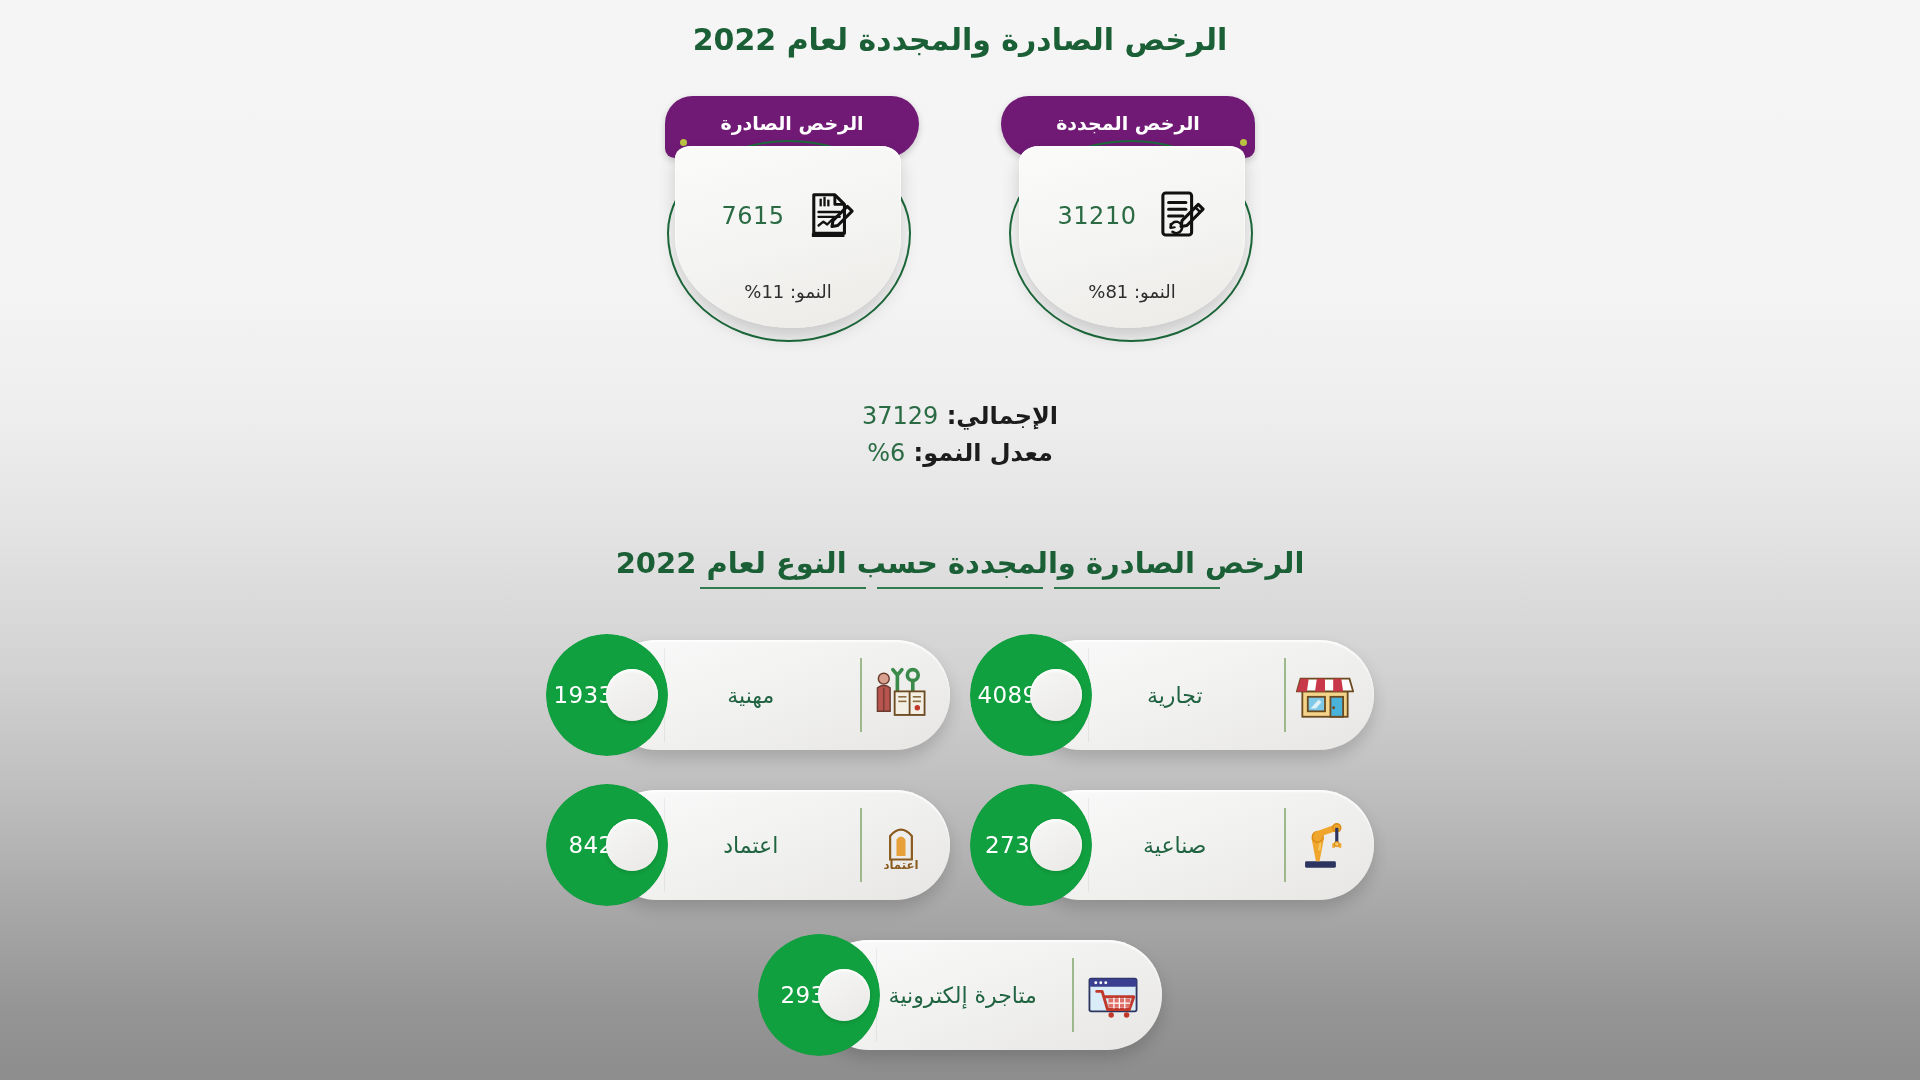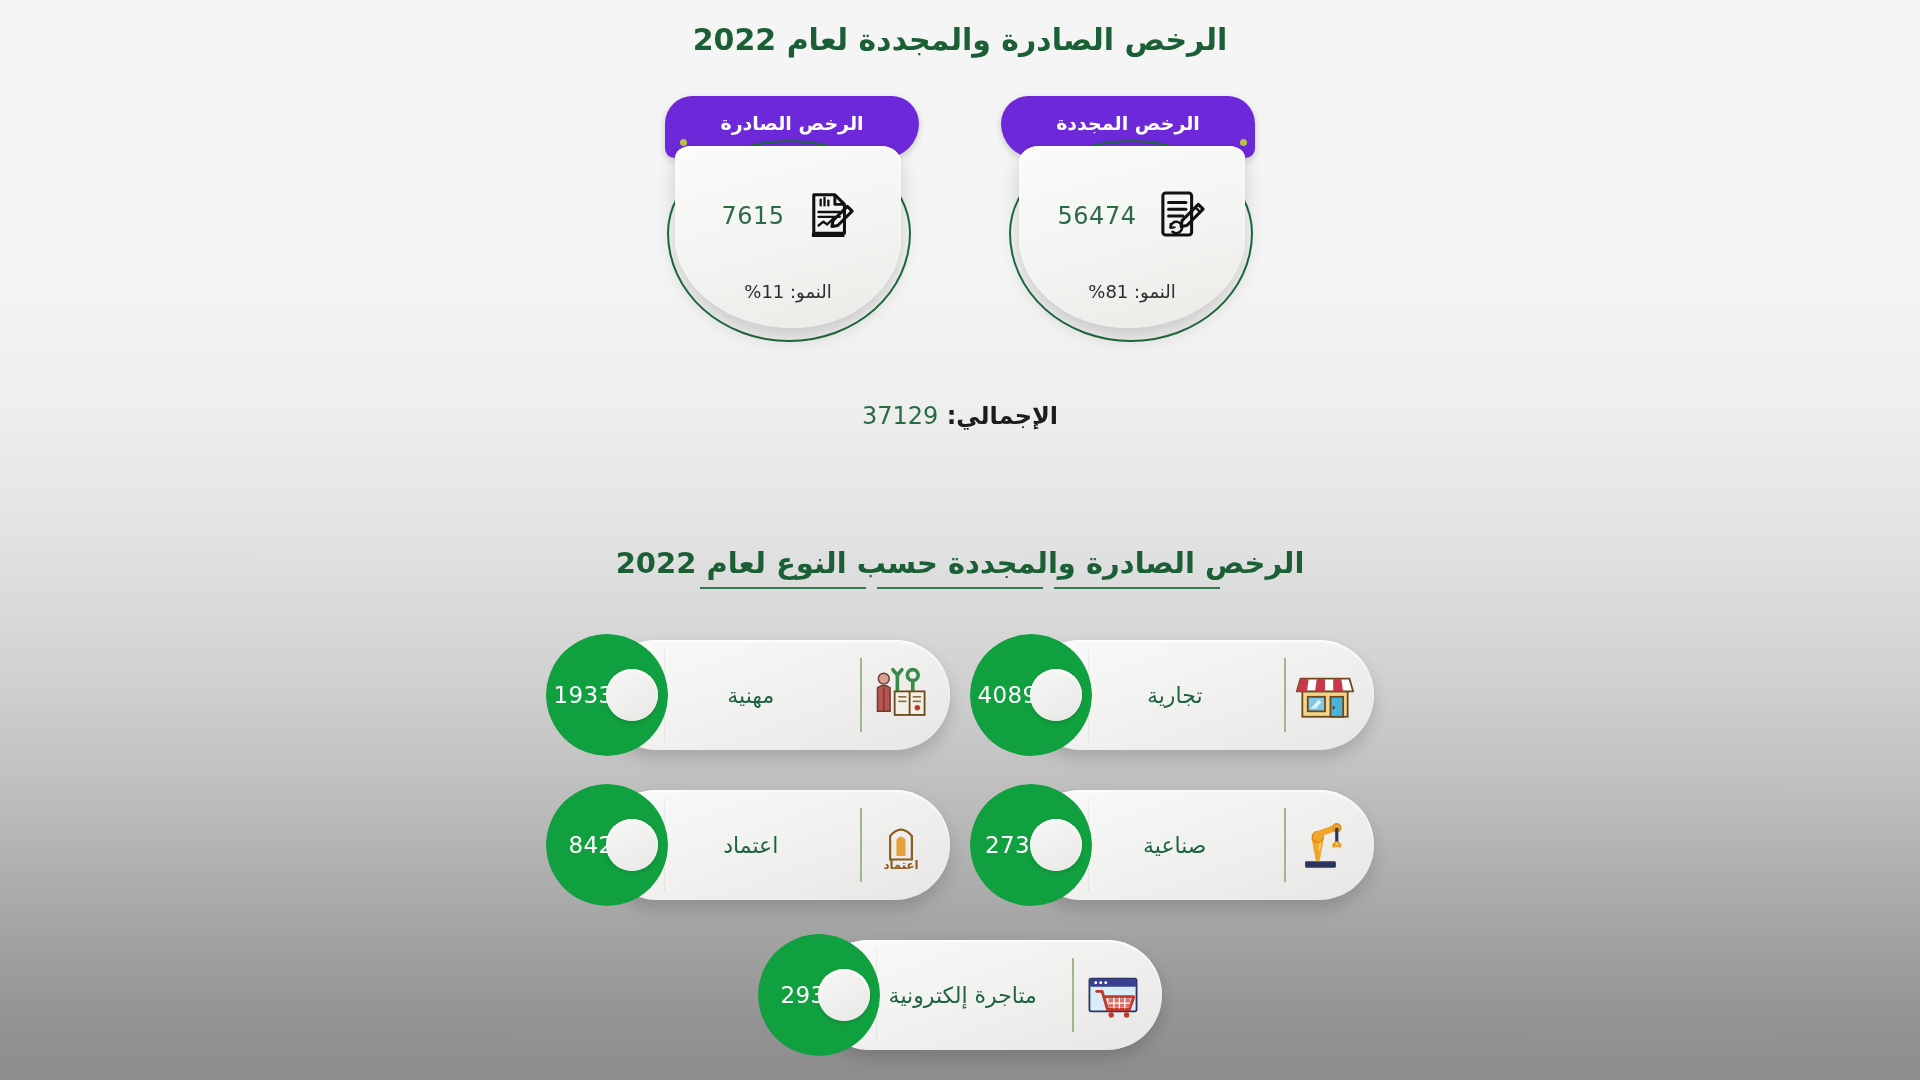--- a/index.html
+++ b/index.html
@@ -89,21 +89,21 @@
     width: 262px;
     height: 252px;
   }
 
   
   .kpi-tab {
     position: absolute;
     top: 0;
     width: 254px;
     height: 62px;
-    background: #6d28d9;
+    background: #701a75;
     color: #ffffff;
     font-size: 19px;
     font-weight: 700;
     display: flex;
     align-items: center;
     justify-content: center;
     padding-bottom: 8px;
     box-shadow: 0 3px 7px rgba(0,0,0,0.18);
   }
   .kpi.issued .kpi-tab {
@@ -331,21 +331,21 @@
               <rect x="3" y="2" width="30" height="44" rx="3" fill="none" stroke="#111" stroke-width="3.2"></rect>
               <line x1="9" y1="12" x2="27" y2="12" stroke="#111" stroke-width="3.2" stroke-linecap="round"></line>
               <line x1="9" y1="19" x2="27" y2="19" stroke="#111" stroke-width="3.2" stroke-linecap="round"></line>
               <line x1="9" y1="26" x2="24" y2="26" stroke="#111" stroke-width="3.2" stroke-linecap="round"></line>
               <path d="M11 38 a6 6 0 1 1 2 4.5" fill="none" stroke="#111" stroke-width="2.6" stroke-linecap="round"></path>
               <path d="M11 34.5 l0.3 4 l4 -0.6" fill="none" stroke="#111" stroke-width="2.2" stroke-linecap="round" stroke-linejoin="round"></path>
               <path d="M40 14 l5 5 l-17 17 l-6 1 l1 -6 z" fill="none" stroke="#111" stroke-width="3.2" stroke-linejoin="round"></path>
               <line x1="37" y1="17" x2="42" y2="22" stroke="#111" stroke-width="2.6"></line>
             </svg>
           </span>
-          <span class="kpi-value">56474</span>
+          <span class="kpi-value">31210</span>
         </div>
         <div class="kpi-growth">النمو: 81%</div>
       </div>
     </div>
 
     <div class="kpi issued">
       <div class="kpi-tab">الرخص الصادرة</div>
       <div class="kpi-ring"></div>
       <div class="kpi-dot"></div>
       <div class="kpi-body">
@@ -370,20 +370,24 @@
       </div>
     </div>
 
   </div>
 
   <div class="totals">
     <div>
       <span>الإجمالي:</span>
       <span class="num">37129</span>
     </div>
+    <div>
+      <span>معدل النمو:</span>
+      <span class="num">6%</span>
+    </div>
   </div>
 
   <div class="title-sub-wrap">
     <span class="title-sub">الرخص الصادرة والمجددة حسب النوع لعام 2022</span>
     <div class="title-rules">
       <span></span>
       <span></span>
       <span></span>
     </div>
   </div>

